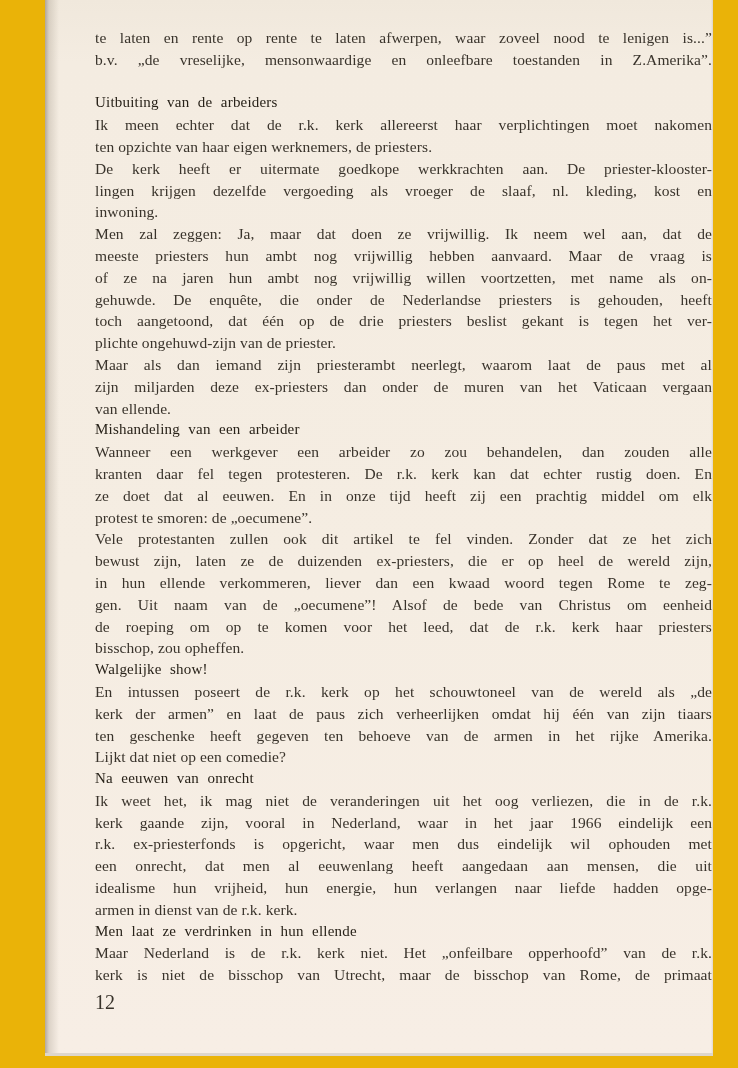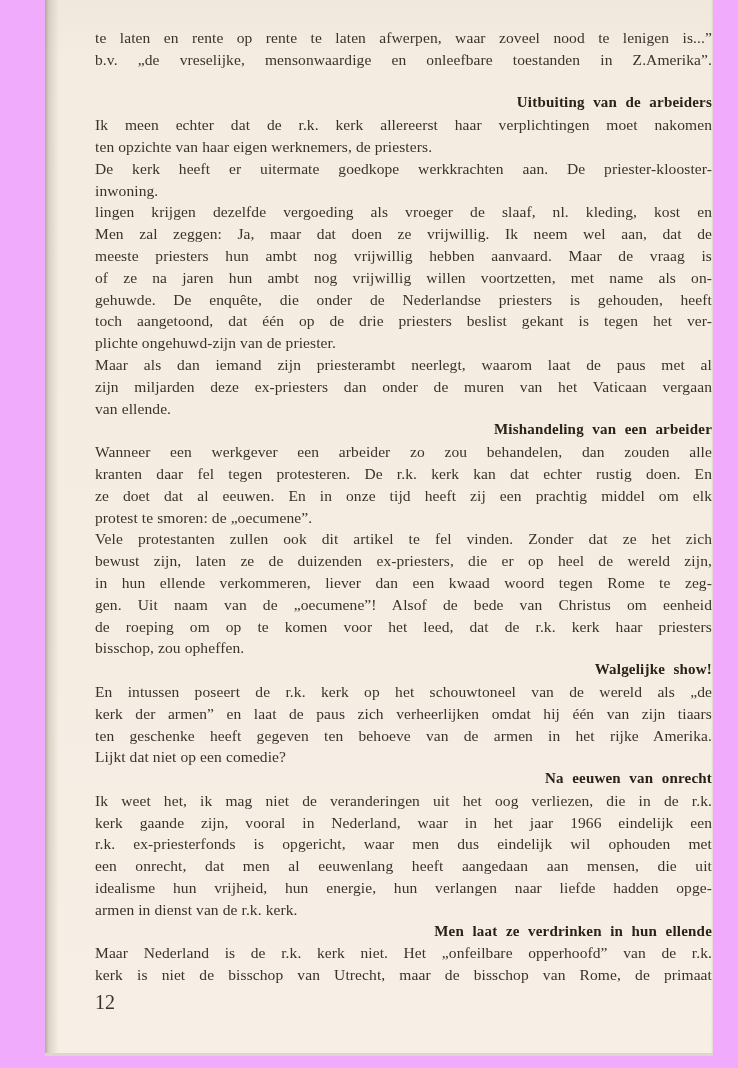--- a/index.html
+++ b/index.html
@@ -8,21 +8,21 @@
     background: #ffffff;
     width: 738px;
     height: 1068px;
     overflow: hidden;
     font-family: "Liberation Serif", "DejaVu Serif", serif;
   }
   .scan-wrap {
     position: relative;
     width: 738px;
     height: 1068px;
-    background: #f0abfc;
+    background: #eab308;
   }
   .page {
     position: absolute;
     left: 45px;
     top: 0;
     width: 668px;
     height: 1056px;
     background: linear-gradient(180deg, #f0e8dc 0%, #f4ece1 6%, #f5ede2 55%, #f7eee5 100%);
     border-bottom: 3px solid #ddd6cc;
     box-sizing: border-box;
@@ -56,24 +56,23 @@
     text-align: justify;
     text-align-last: justify;
     letter-spacing: 0.1px;
   }
   .line.last {
     text-align: left;
     text-align-last: left;
   }
   .heading {
     font-size: 15px;
-    font-weight: bold;
+    font-weight: normal;
     line-height: 21.8px;
     color: var(--ink-strong, #282219);
-    text-align: right;
     word-spacing: 4.5px;
     letter-spacing: 0.2px;
   }
   .heading.space-before {
     margin-top: 21.8px;
   }
   .page-number {
     margin-top: 6px;
     font-size: 20px;
     line-height: 21.8px;
@@ -91,22 +90,22 @@
             <div class="line">te laten en rente op rente te laten afwerpen, waar zoveel nood te lenigen is...”</div>
             <div class="line">b.v. „de vreselijke, mensonwaardige en onleefbare toestanden in Z.Amerika”.</div>
           </div>
           <div class="heading space-before">Uitbuiting van de arbeiders</div>
           <div class="paragraph">
             <div class="line">Ik meen echter dat de r.k. kerk allereerst haar verplichtingen moet nakomen</div>
             <div class="line last">ten opzichte van haar eigen werknemers, de priesters.</div>
           </div>
           <div class="paragraph">
             <div class="line">De kerk heeft er uitermate goedkope werkkrachten aan. De priester-klooster-</div>
+            <div class="line">lingen krijgen dezelfde vergoeding als vroeger de slaaf, nl. kleding, kost en</div>
             <div class="line last">inwoning.</div>
-            <div class="line">lingen krijgen dezelfde vergoeding als vroeger de slaaf, nl. kleding, kost en</div>
           </div>
           <div class="paragraph">
             <div class="line">Men zal zeggen: Ja, maar dat doen ze vrijwillig. Ik neem wel aan, dat de</div>
             <div class="line">meeste priesters hun ambt nog vrijwillig hebben aanvaard. Maar de vraag is</div>
             <div class="line">of ze na jaren hun ambt nog vrijwillig willen voortzetten, met name als on-</div>
             <div class="line">gehuwde. De enquête, die onder de Nederlandse priesters is gehouden, heeft</div>
             <div class="line">toch aangetoond, dat één op de drie priesters beslist gekant is tegen het ver-</div>
             <div class="line last">plichte ongehuwd-zijn van de priester.</div>
           </div>
           <div class="paragraph">

